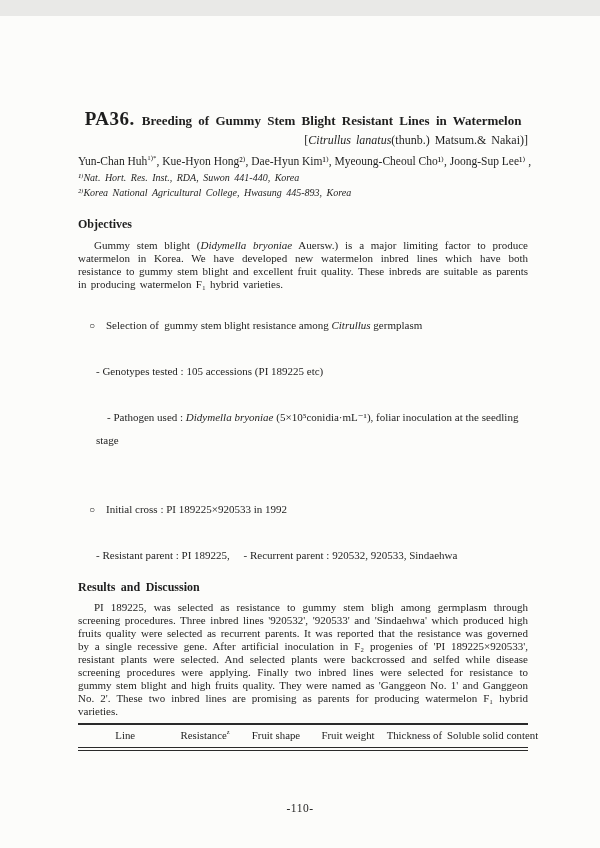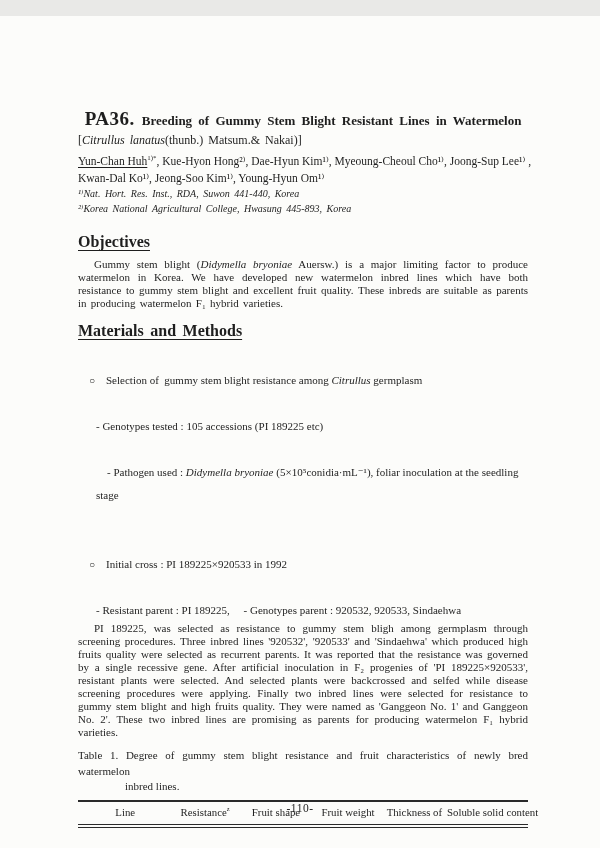--- a/index.html
+++ b/index.html
@@ -11,28 +11,28 @@
     box-sizing:border-box;
     padding:92px 72px 0 78px;
     font-family:"Liberation Serif","DejaVu Serif",serif;
     color:#1e1e1e;
     overflow:hidden;
   }
   sup { font-size:0.6em; vertical-align:super; line-height:0; }
   .title-row { text-align:center; white-space:nowrap; margin-bottom:3px; }
   .title-code { font-size:19px; font-weight:bold; letter-spacing:0.5px; margin-right:7px; }
   .title-main { font-size:13px; font-weight:bold; word-spacing:3px; }
-  .subtitle { text-align:left; font-size:12px; word-spacing:2px; margin-bottom:5px; }
+  .subtitle { text-align:right; font-size:12px; word-spacing:2px; margin-bottom:5px; }
   .italic { font-style:italic; }
   .authors-line { font-size:11.5px; line-height:16.5px; white-space:nowrap; }
-  .first-author { text-decoration:underline; text-underline-offset:2px; }
+  .first-author { text-underline-offset:2px; }
   .affil { font-size:10px; font-style:italic; line-height:15px; word-spacing:2px; white-space:nowrap; }
   .section-heading {
-    font-size:16px; font-weight:bold; word-spacing:2.5px;
-    text-decoration:underline; text-underline-offset:2.5px;
+    font-size:12px; font-weight:bold; word-spacing:2.5px;
+    text-underline-offset:2.5px;
   }
   .heading-objectives { margin-top:17px; margin-bottom:7px; }
   .heading-materials  { margin-top:12px; margin-bottom:6px; }
   .heading-results    { margin-top:13px; margin-bottom:6px; }
   .para {
     font-size:11px; line-height:13px; text-align:justify;
     word-spacing:1.5px; text-indent:16px;
   }
   .mm-row { font-size:11px; line-height:23px; white-space:pre-wrap; }
   .mm-bullet { display:inline-block; width:17px; font-size:10px; }
@@ -65,49 +65,44 @@
     <span class="title-code">PA36.</span><span class="title-main">Breeding of Gummy Stem Blight Resistant Lines in Watermelon</span>
   </div>
 
   <div class="subtitle">
     <span>[</span><span class="italic">Citrullus  lanatus</span><span>(thunb.) Matsum.&amp; Nakai)]</span>
   </div>
 
   <div class="authors-line">
     <span class="first-author">Yun-Chan Huh</span><sup>1)*</sup><span>, Kue-Hyon Hong²⁾, Dae-Hyun Kim¹⁾, Myeoung-Cheoul Cho¹⁾, Joong-Sup Lee¹⁾ ,</span>
   </div>
-  <div class="authors-line">Kwan-Dal Ko¹⁾, Jeong-Soo Kim¹⁾, Young-Hyun Om¹⁾</div>
 
   <div class="affil">¹⁾Nat. Hort. Res. Inst., RDA, Suwon 441-440, Korea</div>
   <div class="affil">²⁾Korea National Agricultural College, Hwasung 445-893, Korea</div>
 
   <div class="section-heading heading-objectives">Objectives</div>
   <div class="para">
     <span>Gummy stem blight (</span><span class="italic">Didymella bryoniae</span><span> Auersw.) is a major limiting factor to produce watermelon in Korea. We have developed new watermelon inbred lines which have both resistance to gummy stem blight and excellent fruit quality. These inbreds are suitable as parents in producing watermelon F₁ hybrid varieties.</span>
   </div>
 
-  <div class="section-heading heading-materials">Materials and Methods</div>
   <div class="mm-row">
     <span class="mm-bullet">○</span><span>Selection of  gummy stem blight resistance among </span><span class="italic">Citrullus</span><span> germplasm</span>
   </div>
   <div class="mm-row mm-sub">- Genotypes tested : 105 accessions (PI 189225 etc)</div>
   <div class="mm-row mm-sub">
     <span>- Pathogen used : </span><span class="italic">Didymella bryoniae</span><span> (5×10⁵conidia·mL⁻¹), foliar inoculation at the seedling stage</span>
   </div>
   <div class="mm-row">
     <span class="mm-bullet">○</span><span>Initial cross : PI 189225×920533 in 1992</span>
   </div>
-  <div class="mm-row mm-sub">- Resistant parent : PI 189225,     - Genotypes parent : 920532, 920533, Sindaehwa</div>
+  <div class="mm-row mm-sub">- Resistant parent : PI 189225,     - Recurrent parent : 920532, 920533, Sindaehwa</div>
 
+  <div class="section-heading heading-results">Results and Discussion</div>
   <div class="para">PI 189225, was selected as resistance to gummy stem bligh among germplasm through screening procedures. Three inbred lines '920532', '920533' and 'Sindaehwa' which produced high fruits quality were selected as recurrent parents. It was reported that the resistance was governed by a single recessive gene. After artificial inoculation in F₂ progenies of 'PI 189225×920533', resistant plants were selected. And selected plants were backcrossed and selfed while disease screening procedures were applying. Finally two inbred lines were selected for resistance to gummy stem blight and high fruits quality. They were named as 'Ganggeon No. 1' and Ganggeon No. 2'. These two inbred lines are promising as parents for producing watermelon F₁ hybrid varieties.</div>
 
-  <div class="table-caption">
-    <div class="caption-l1">Table 1. Degree of gummy stem blight resistance and fruit characteristics of newly bred watermelon</div>
-    <div class="caption-l2">inbred lines.</div>
-  </div>
 
   <table class="data">
     <colgroup>
       <col style="width:21%">
         <col style="width:14.5%">
         <col style="width:17%">
       <col style="width:15%">
         <col style="width:14.5%">
         <col style="width:18%">
     </colgroup>

